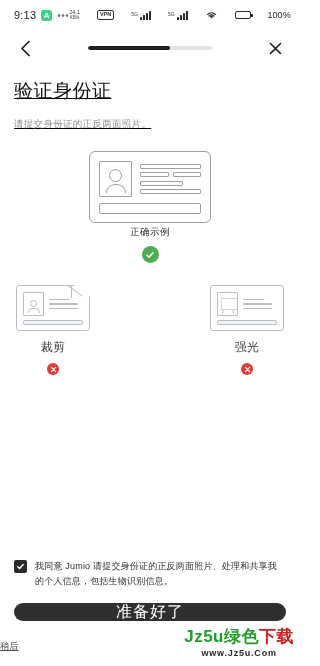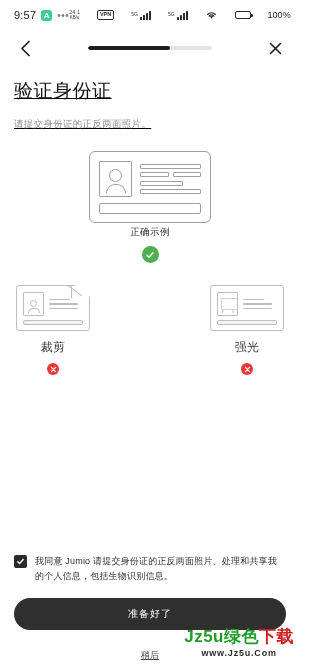--- a/index.html
+++ b/index.html
@@ -192,26 +192,26 @@
     flex: none; margin-top: 1px;
     display: flex; align-items: center; justify-content: center;
   }
   .consent-text {
     font-size: 9px; line-height: 1.65; color: #2e2e2e; letter-spacing: .2px;
   }
 
   
   .cta-wrap { padding: 14px 14px 0 14px; flex: none; }
   .cta {
-    width: 100%; height: 32px; border-radius: 17px; background: #2f2f2f;
-    color: #fff; font-size: 10px; border: none;
+    width: 100%; height: 18px; border-radius: 17px; background: #2f2f2f;
+    color: #fff; font-size: 16px; border: none;
     display: flex; align-items: center; justify-content: center;
     letter-spacing: 1px;
   }
-  .later-wrap { text-align: center; padding: 14px 0 4px 0; flex: none; }
+  .later-wrap { padding: 14px 0 13px 0; flex: none; }
   .later {
     font-size: 9px; color: #4a4a4a; text-decoration: underline;
     letter-spacing: .3px;
   }
 
   
   .watermark {
     position: absolute; right: 6px; bottom: 8px;
     text-align: center; pointer-events: none;
   }
@@ -224,21 +224,21 @@
     font-family: Liberation Sans, sans-serif;
   }
 </style>
 </head>
 <body>
 
 <div class="screen">
 
   <div class="statusbar">
     <div class="sb-left">
-      <span class="sb-time">9:57</span>
+      <span class="sb-time">9:13</span>
       <span class="sb-appicon">A</span>
       <span class="sb-dots">•••</span>
     </div>
     <div class="sb-right">
       <span class="sb-speed">
         <span class="n">24.1</span>
         <span class="u">KB/s</span>
       </span>
       <span class="sb-vpn">VPN</span>
       <span class="sb-sig">

